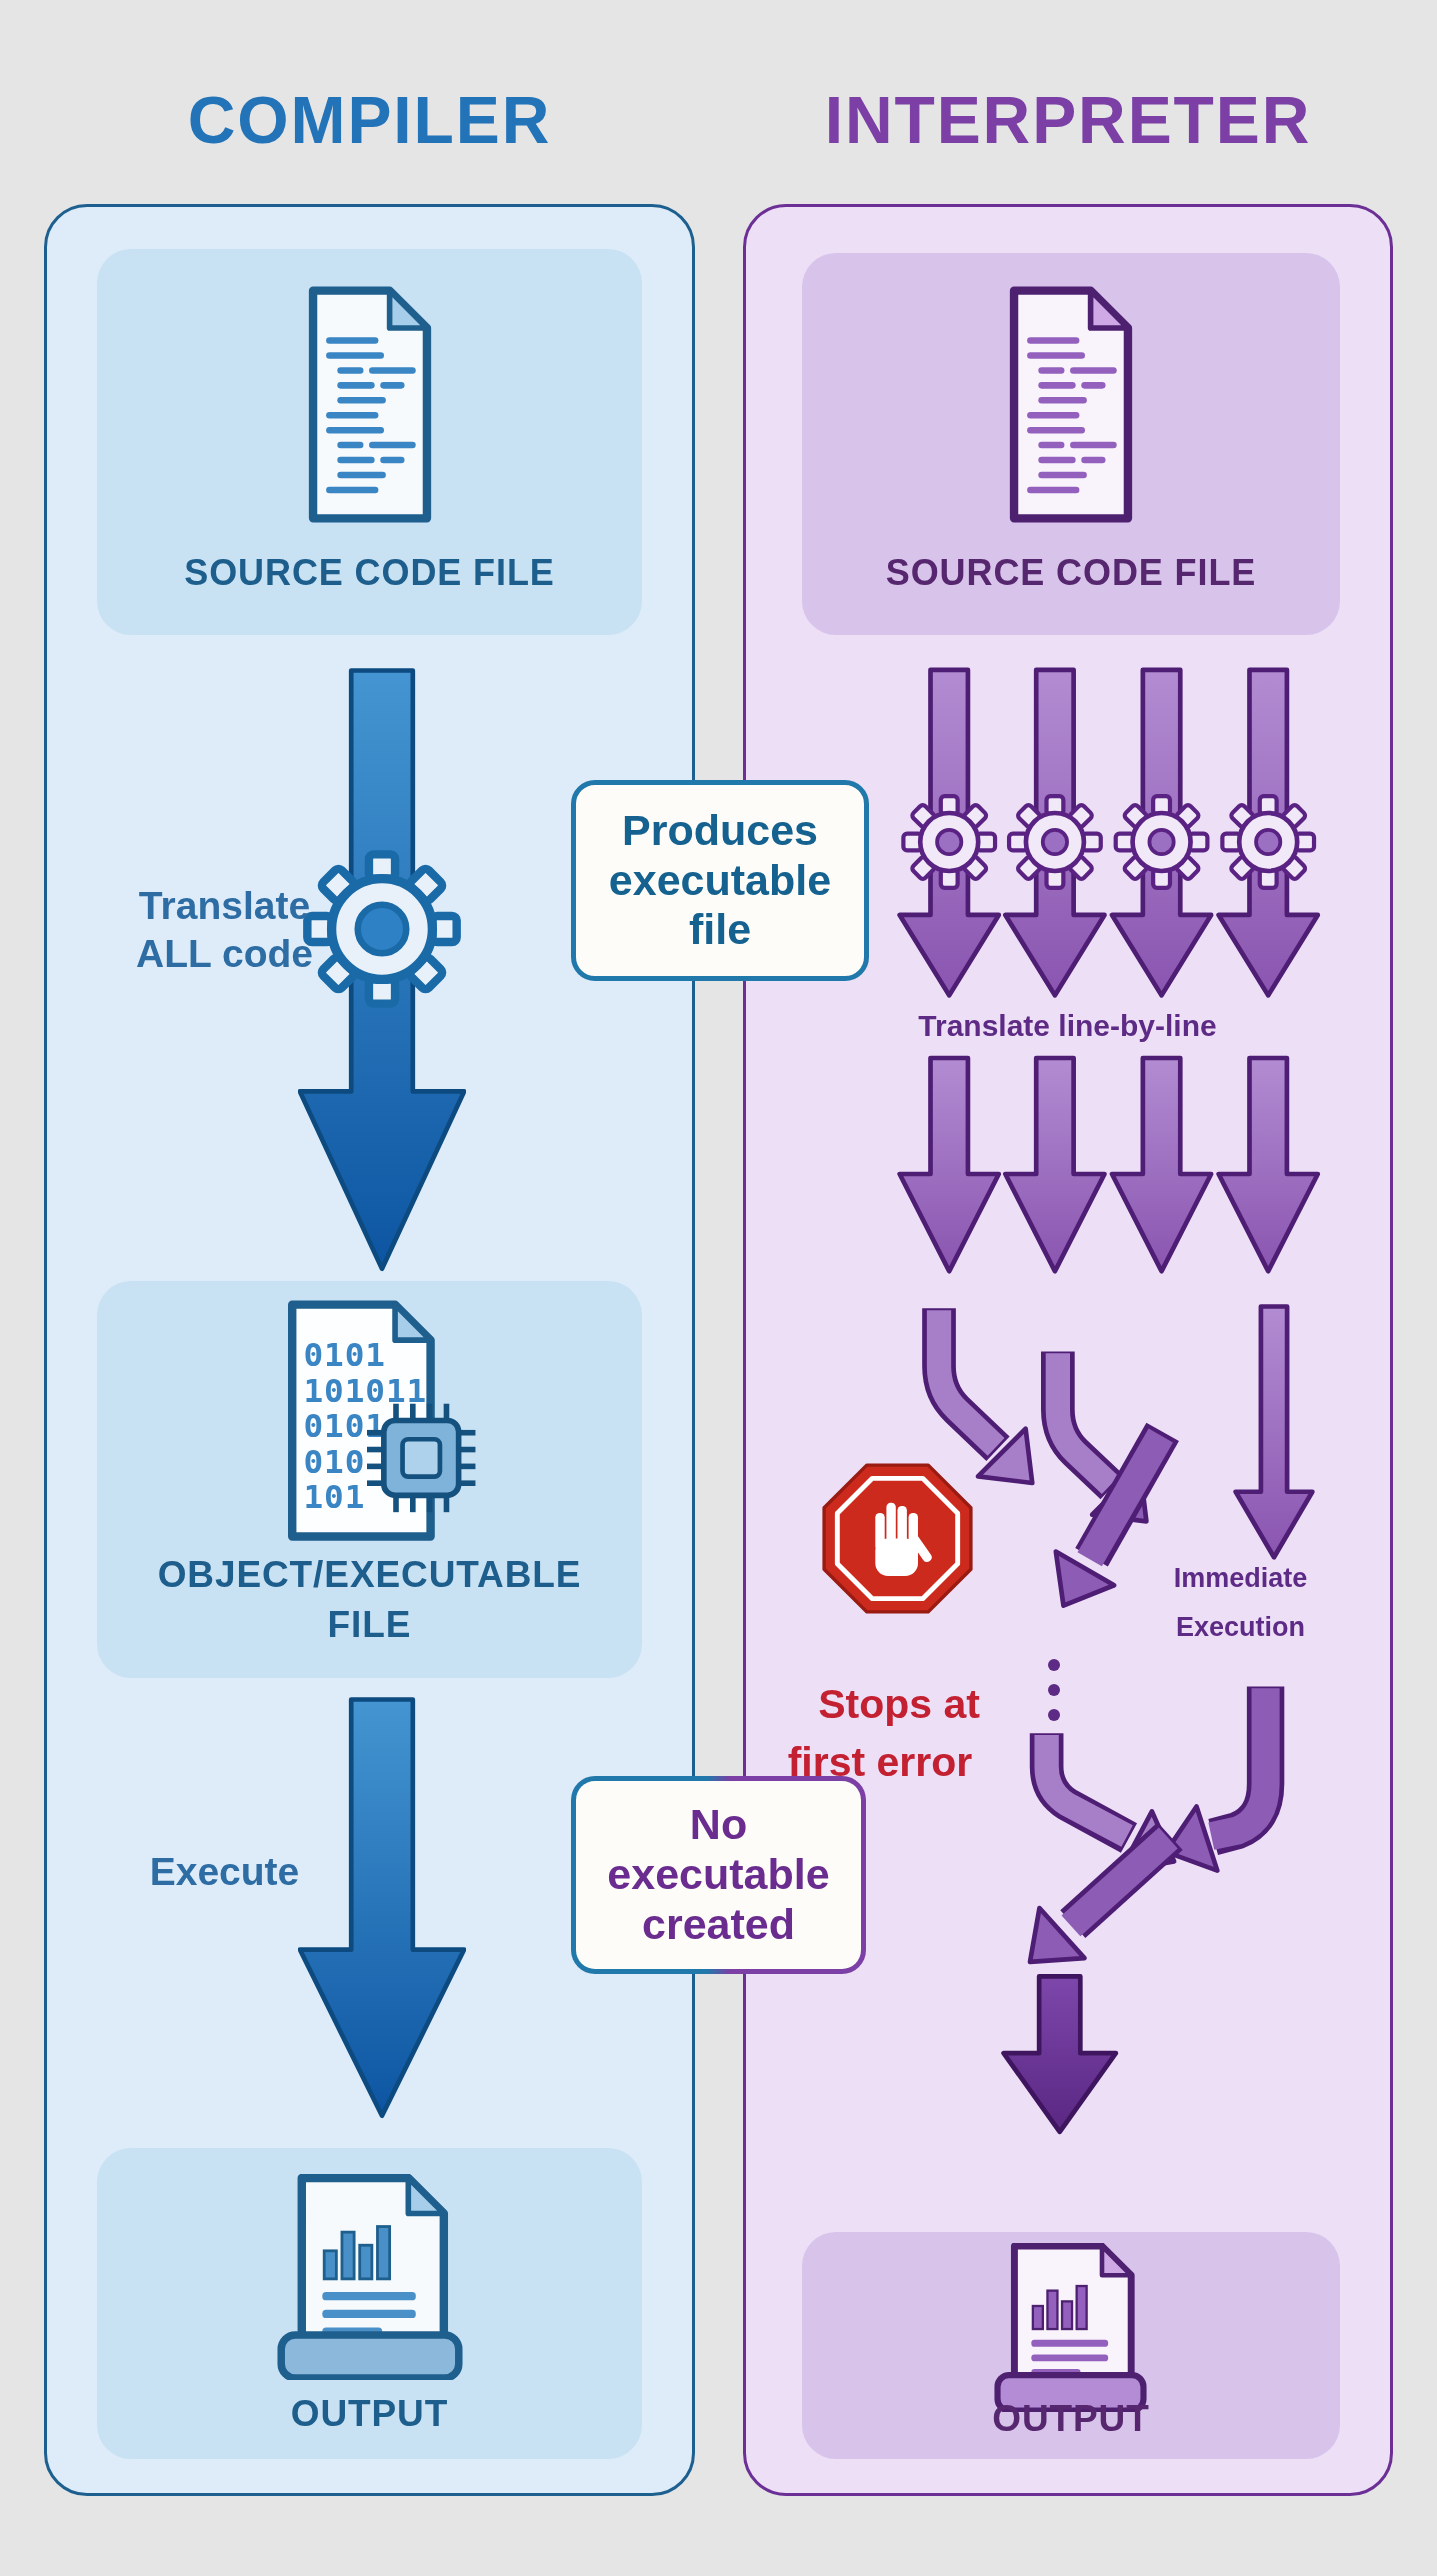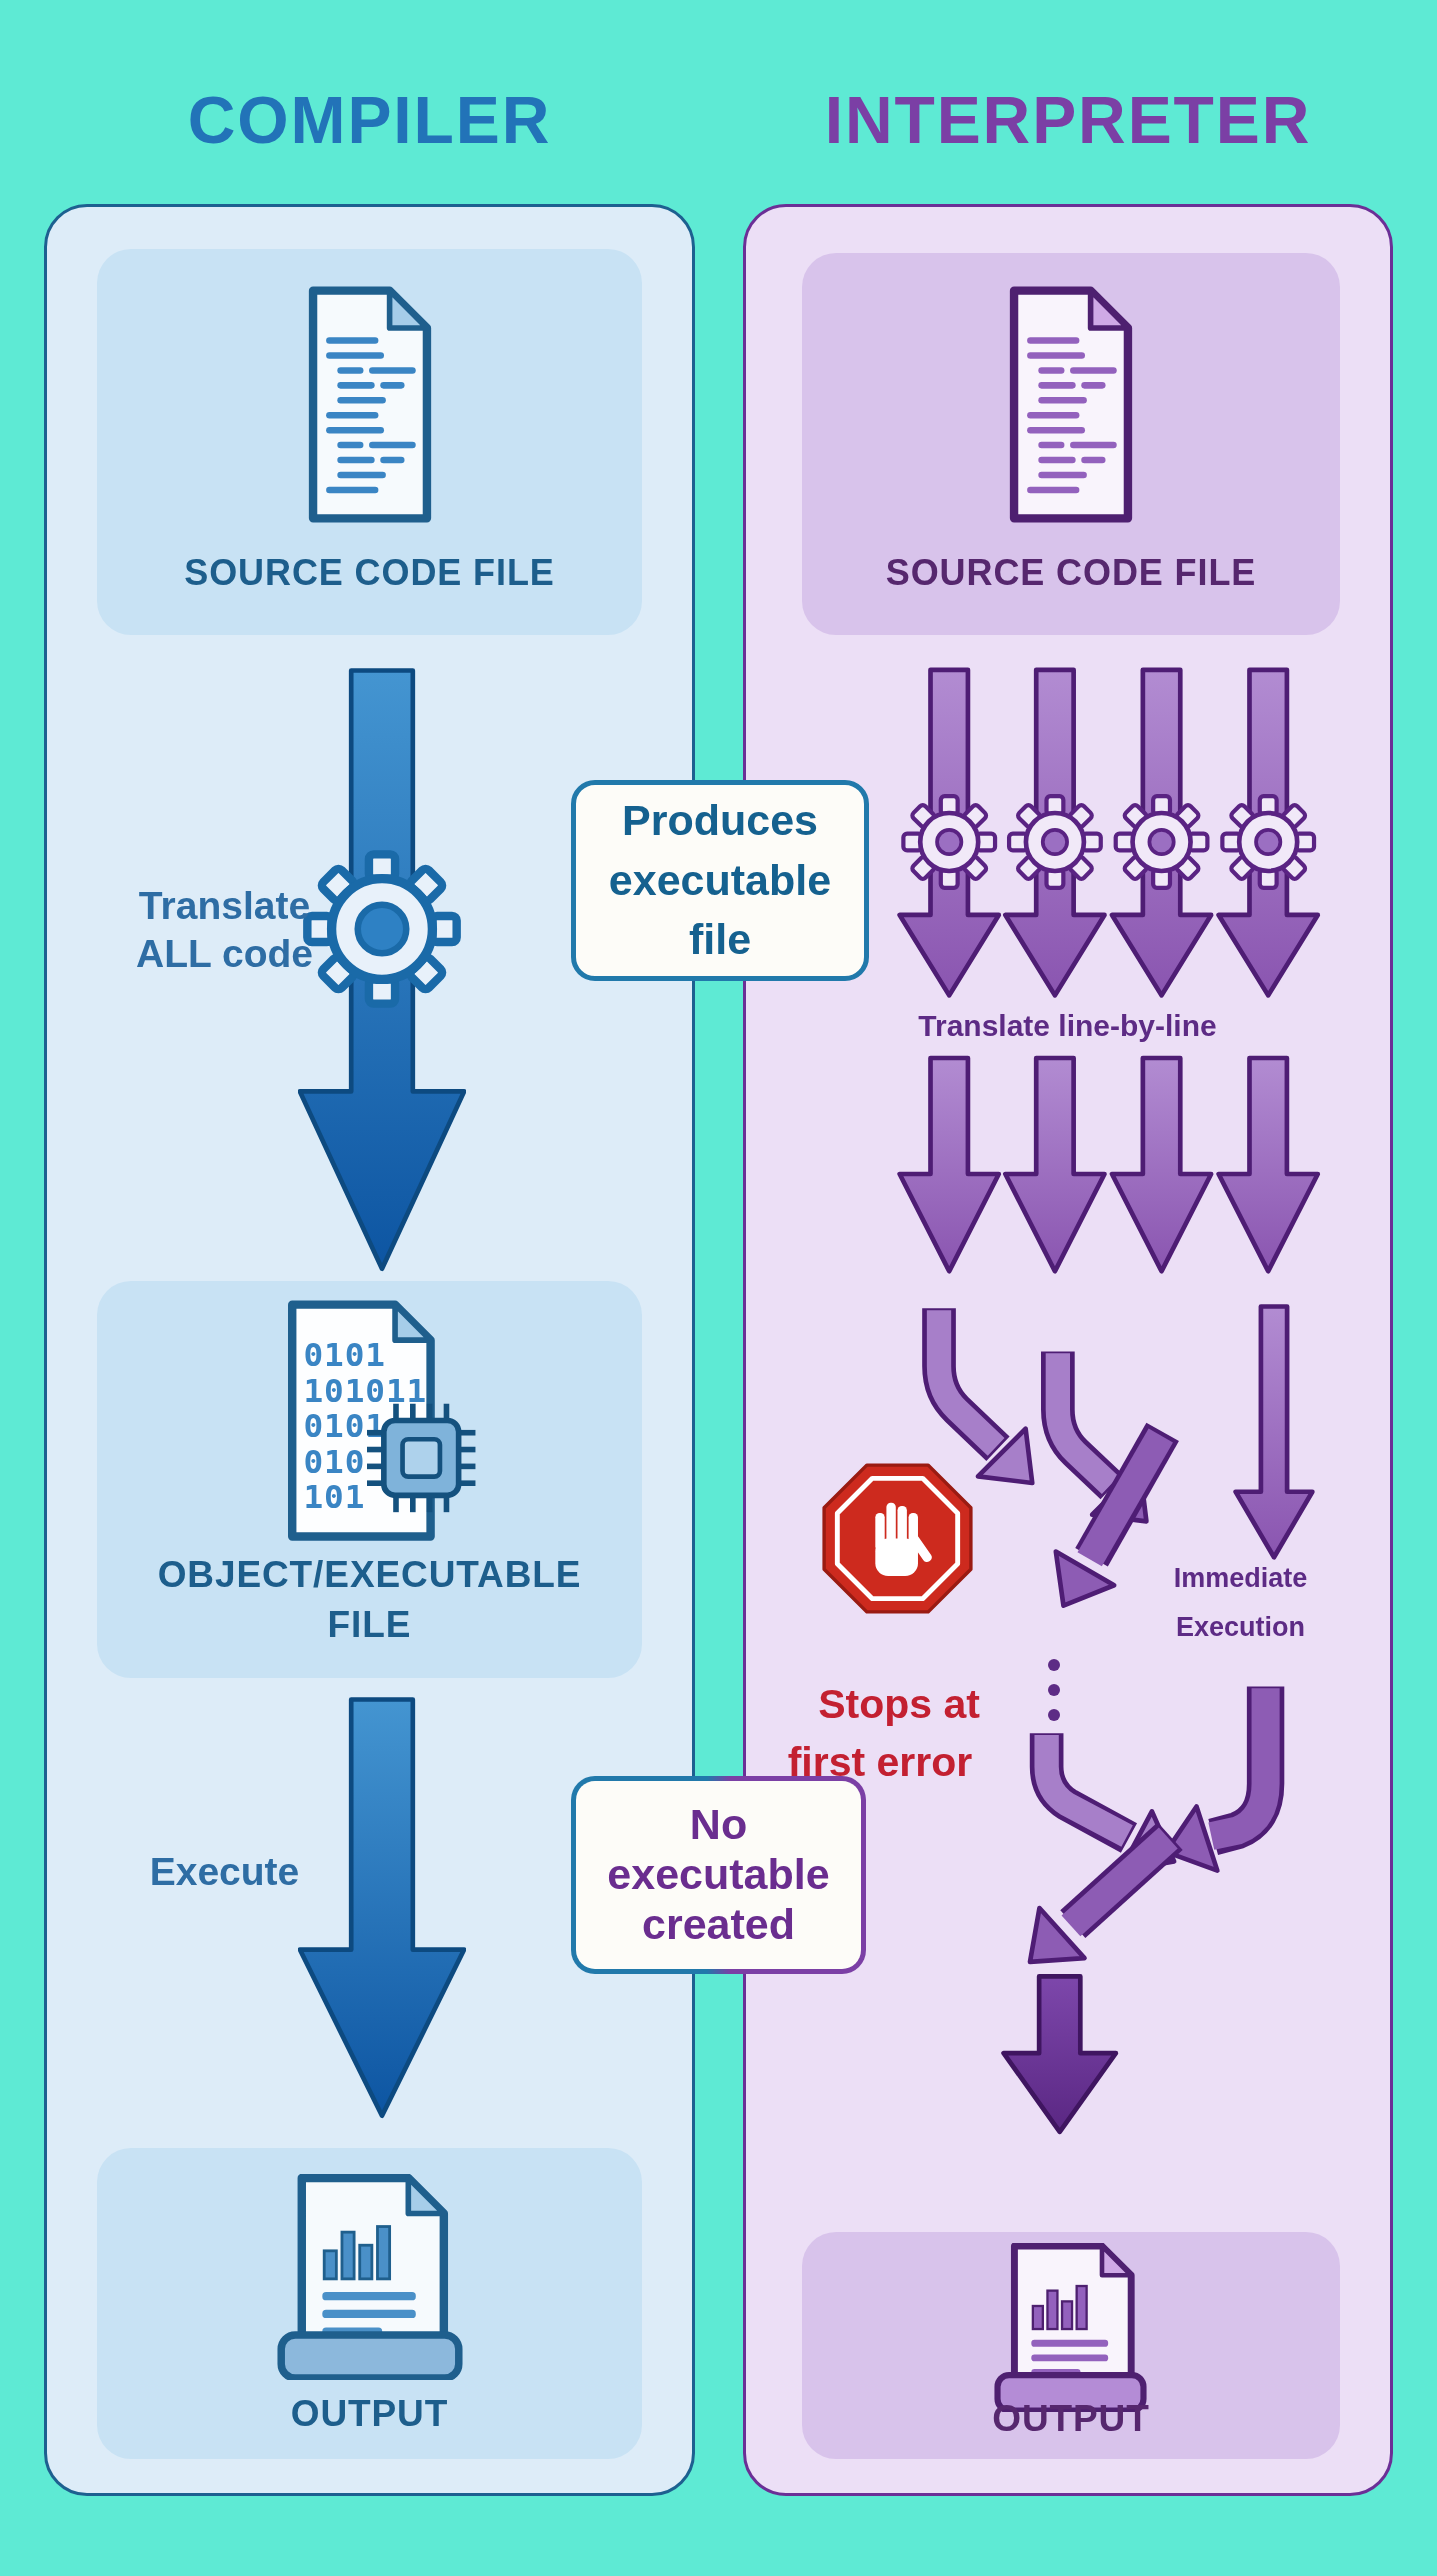--- a/index.html
+++ b/index.html
@@ -1,18 +1,18 @@
 <!DOCTYPE html>
 <html style="font-size:15px"><head>
 <meta charset="utf-8">
 <style>
   html,body{margin:0;padding:0;background:#faf8f2;}
   .canvas{
     position:relative;width:1438px;height:2576px;overflow:hidden;
-    background:#5eead4;font-family:"Liberation Sans",sans-serif;
+    background:#e5e5e5;font-family:"Liberation Sans",sans-serif;
   }
   .abs{position:absolute;}
   .title{position:absolute;top:81px;height:79px;font-size:66px;font-weight:bold;
          letter-spacing:1.9px;text-align:center;line-height:79px;}
   .title-compiler{left:44px;width:651px;color:#2273b8;}
   .title-interpreter{left:743px;width:650px;color:#7b3fa5;}
   .col{position:absolute;top:204px;height:2292px;border-radius:43px;border:3.7px solid;box-sizing:border-box;}
   .col-compiler{left:44px;width:651px;background:#ddecf8;border-color:#1d6090;}
   .col-interpreter{left:743px;width:650px;background:#ecdff6;border-color:#6b2f96;}
   .panel{position:absolute;border-radius:34px;}
@@ -289,21 +289,21 @@
       <span></span>
       <span></span>
   </div>
 
   <div class="panel panel-purple" style="left:802px;top:2232px;width:538px;height:227px;"></div>
   <svg class="abs" style="left:988px;top:2243px;--pg:#f9f4fc;--ink:#4e2070;--fold:#cfa9e6;--acc:#9361bd;--tray:#b48cd6;" width="165" height="169" viewBox="0 0 214 220">
     <use href="#doc-out"></use>
   </svg>
   <div class="panel-label ink-purple" style="left:802px;top:2398px;width:538px;font-size:37px;">OUTPUT</div>
 
-  <div class="callout callout-produces" style="left:571px;top:780px;width:298px;height:201px;box-sizing:border-box;gap:10px;">
+  <div class="callout callout-produces" style="left:571px;top:780px;width:298px;height:201px;box-sizing:border-box;">
     <div>Produces</div>
     <div>executable</div>
     <div>file</div>
   </div>
   <div class="callout callout-noexec" style="left:571px;top:1776px;width:295px;height:198px;box-sizing:border-box;">
     <div>No</div>
     <div>executable</div>
     <div>created</div>
   </div>
 

